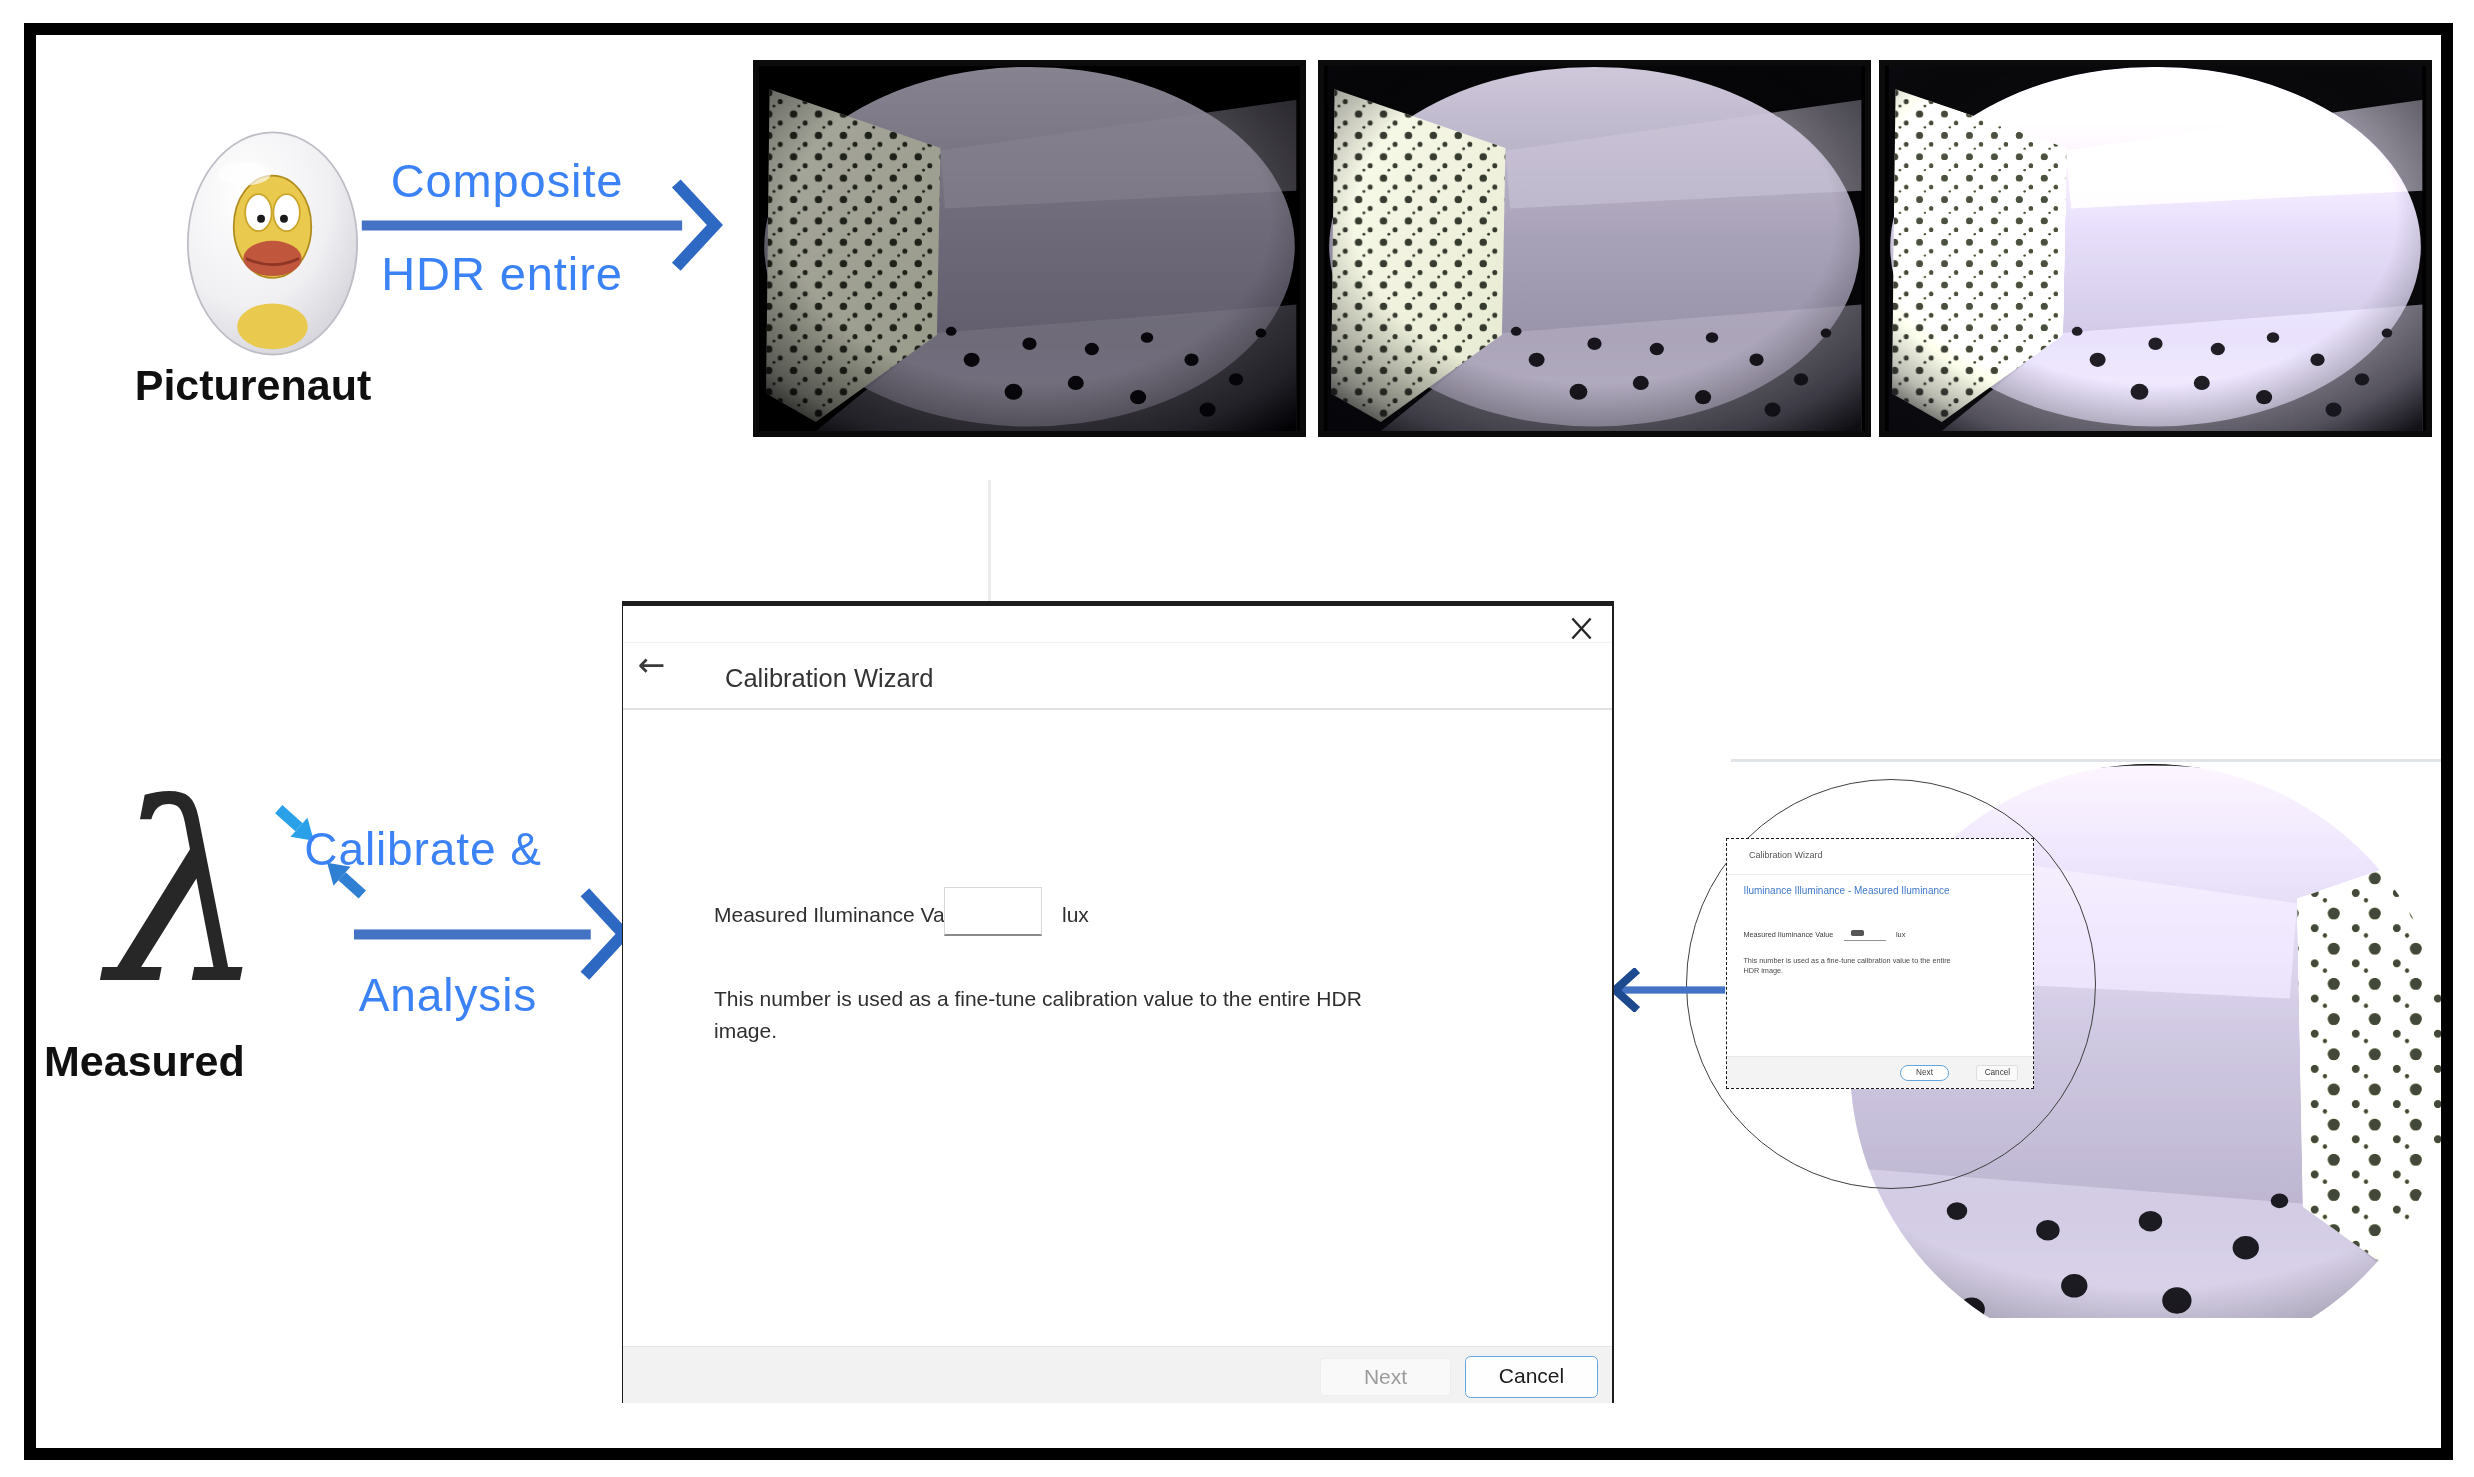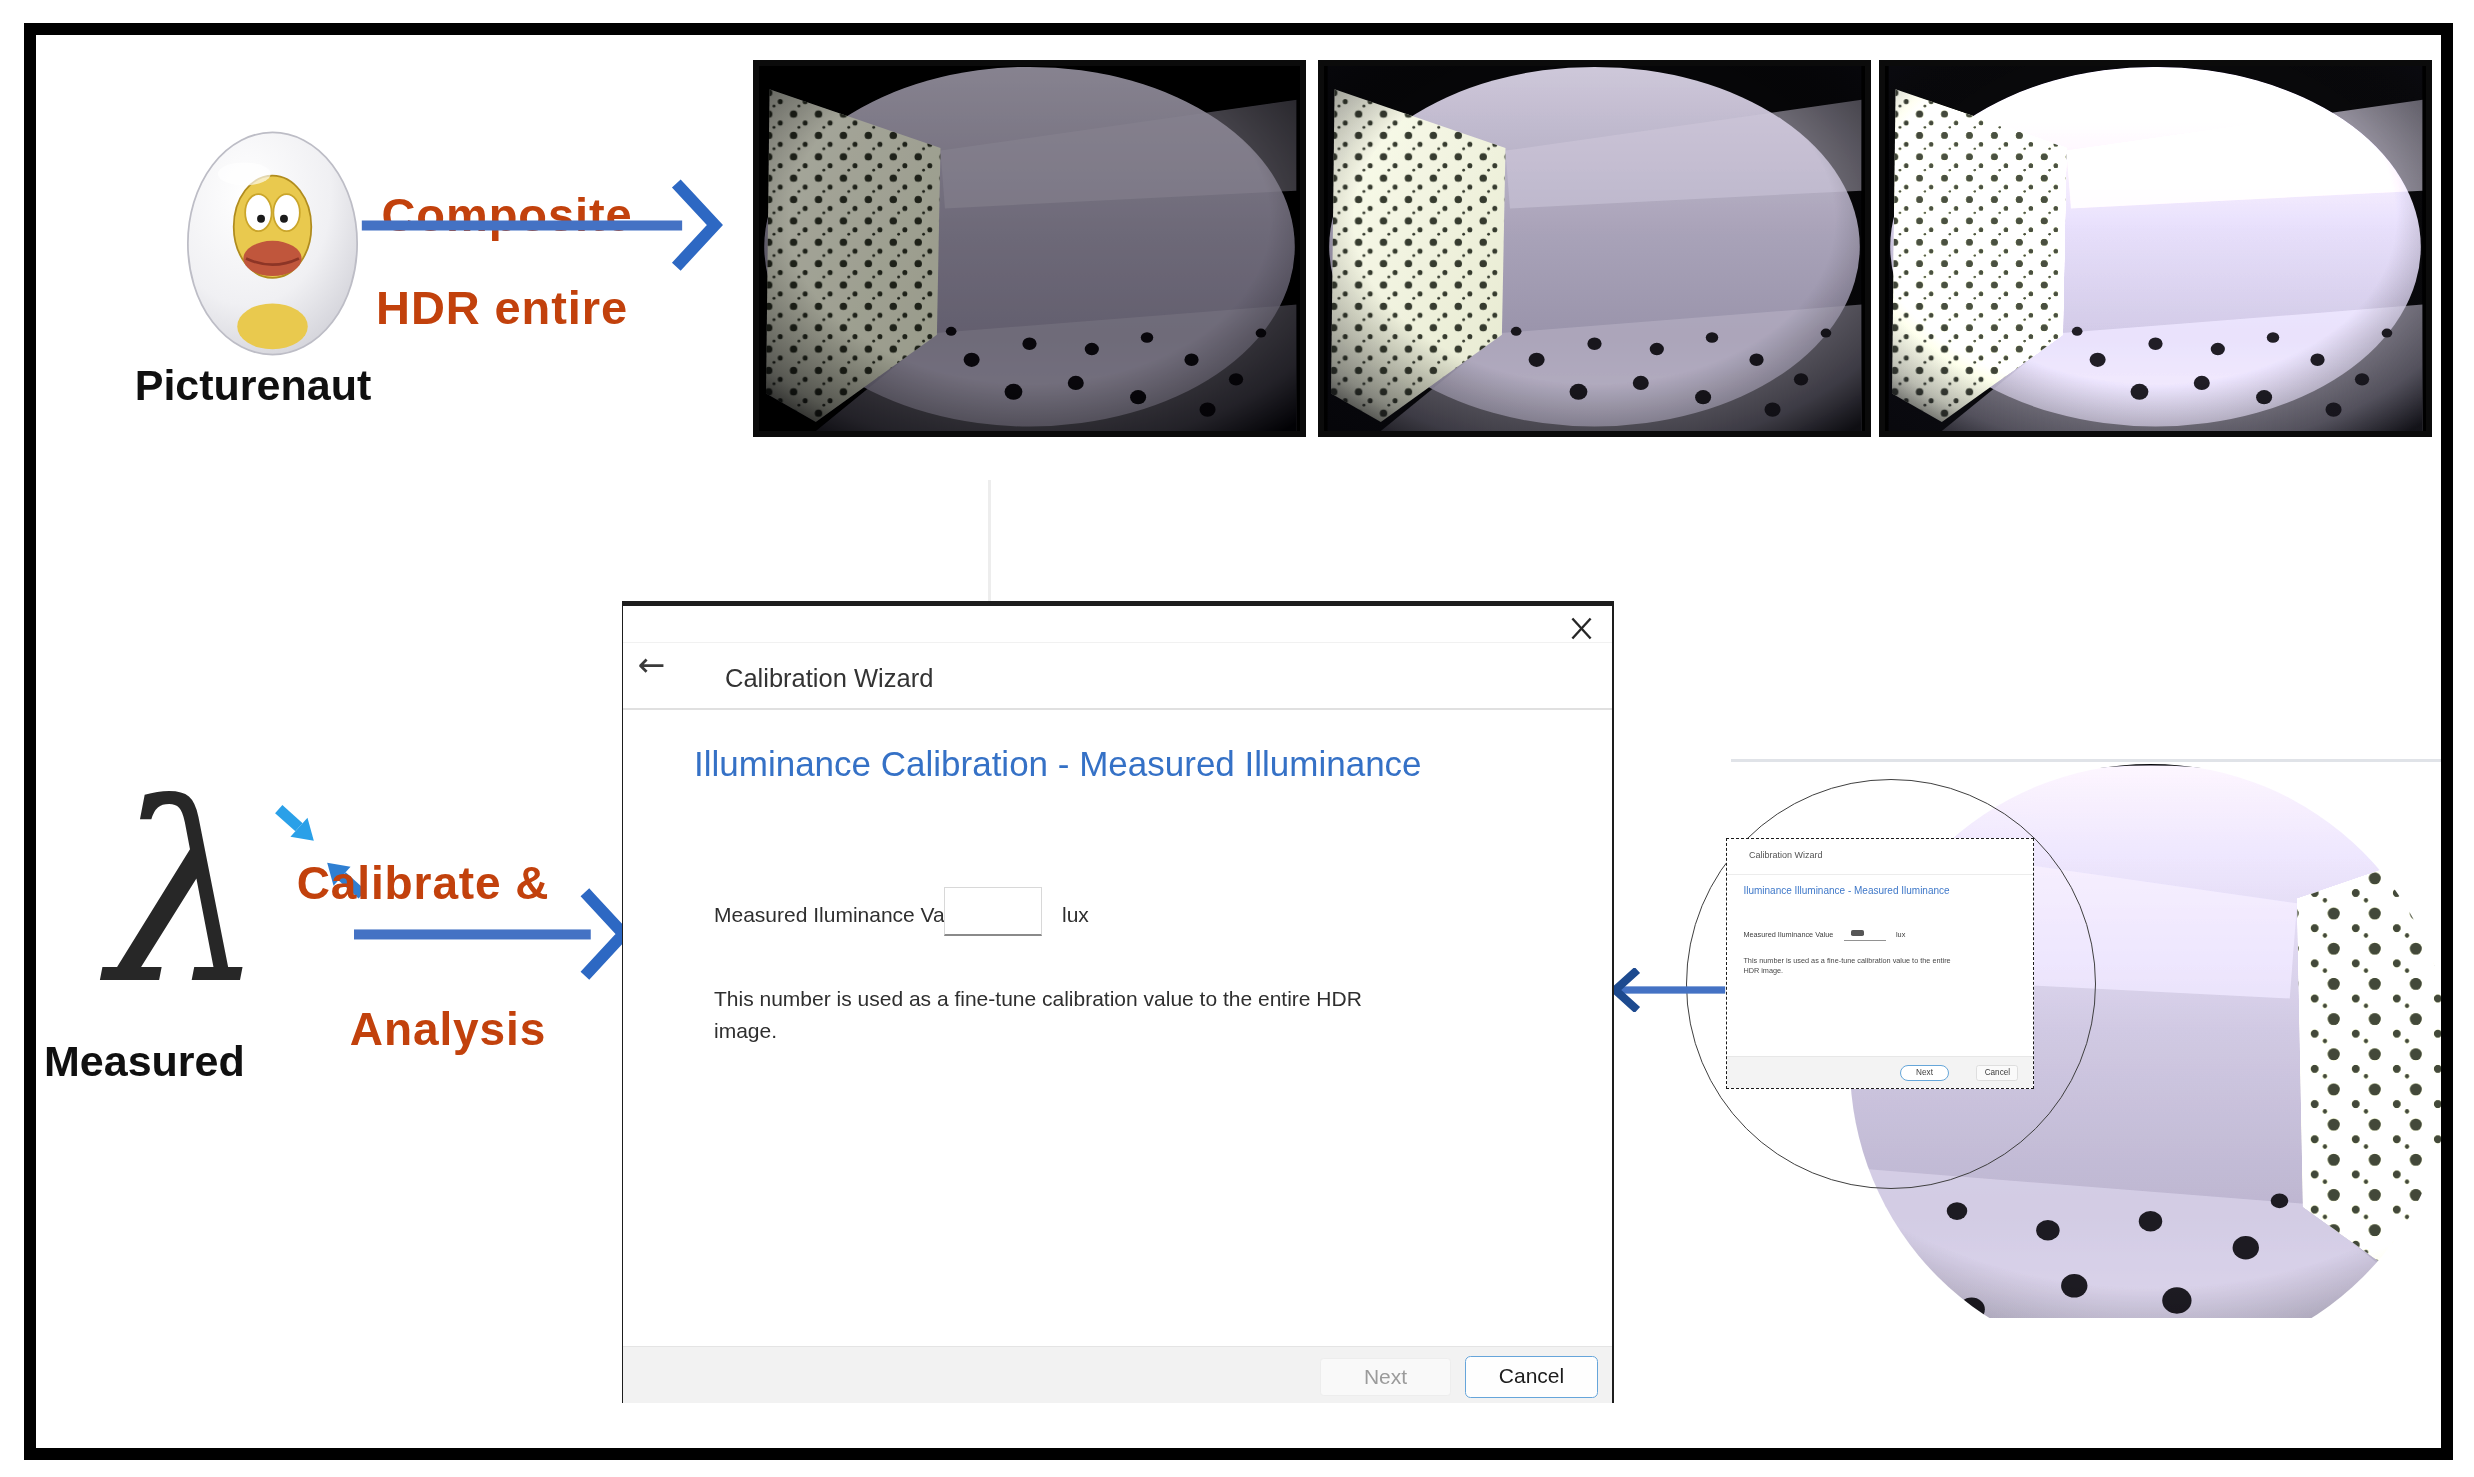--- a/index.html
+++ b/index.html
@@ -2,22 +2,22 @@
 <html style="font-size:14.6px"><head>
 <meta charset="utf-8">
 <style>
   html,body{margin:0;padding:0;background:#fff;}
   .page{position:relative;width:2475px;height:1477px;background:#fff;overflow:hidden;
         font-family:"Liberation Sans",sans-serif;}
   .frame{position:absolute;left:24px;top:23px;width:2429px;height:1437px;
          border:12px solid #000;box-sizing:border-box;pointer-events:none;z-index:60;}
 
   
-  .flow-label{position:absolute;transform:translateX(-50%);color:#c2410c;font-weight:bold;
-              font-size:47px;letter-spacing:0.9px;white-space:nowrap;margin-top:34px;}
+  .flow-label{position:absolute;transform:translateX(-50%);color:#3b82f6;font-weight:normal;
+              font-size:47px;letter-spacing:0.9px;white-space:nowrap;}
   .app-label{position:absolute;color:#101010;font-weight:bold;font-size:43px;white-space:nowrap;}
   .centered{transform:translateX(-50%);}
   .lambda{position:absolute;left:108px;top:770px;font-family:"DejaVu Serif",serif;
           font-style:italic;font-size:248px;line-height:1;color:#272727;}
   .arrow-svg{position:absolute;}
 
   
   .photo{position:absolute;top:60px;height:377px;width:553px;box-sizing:border-box;
          border:6.4px solid #0b0b0b;background:#000;overflow:hidden;}
   .photo svg{display:block;width:100%;height:100%;}
@@ -234,21 +234,20 @@
 
   <div class="dialog">
     <div class="dlg-titlebar-line"></div>
     <svg class="dlg-close" viewBox="0 0 34 34">
       <line x1="7" y1="6" x2="27" y2="28" stroke="#262626" stroke-width="2.6"></line>
       <line x1="27" y1="6" x2="7" y2="28" stroke="#262626" stroke-width="2.6"></line>
     </svg>
     <div class="dlg-back">←</div>
     <div class="dlg-title-text">Calibration Wizard</div>
     <div class="dlg-divider"></div>
-    <div class="dlg-heading">Illuminance Calibration - Measured Illuminance</div>
     <div class="dlg-field-label">Measured Iluminance Value</div>
     <input class="dlg-input" type="text" value="" style="">
     <div class="dlg-unit">lux</div>
     <div class="dlg-desc">This number is used as a fine-tune calibration value to the entire HDR image.</div>
     <div class="dlg-footer">
       <div class="btn btn-next">Next</div>
       <div class="btn btn-cancel">Cancel</div>
     </div>
   </div>
 

